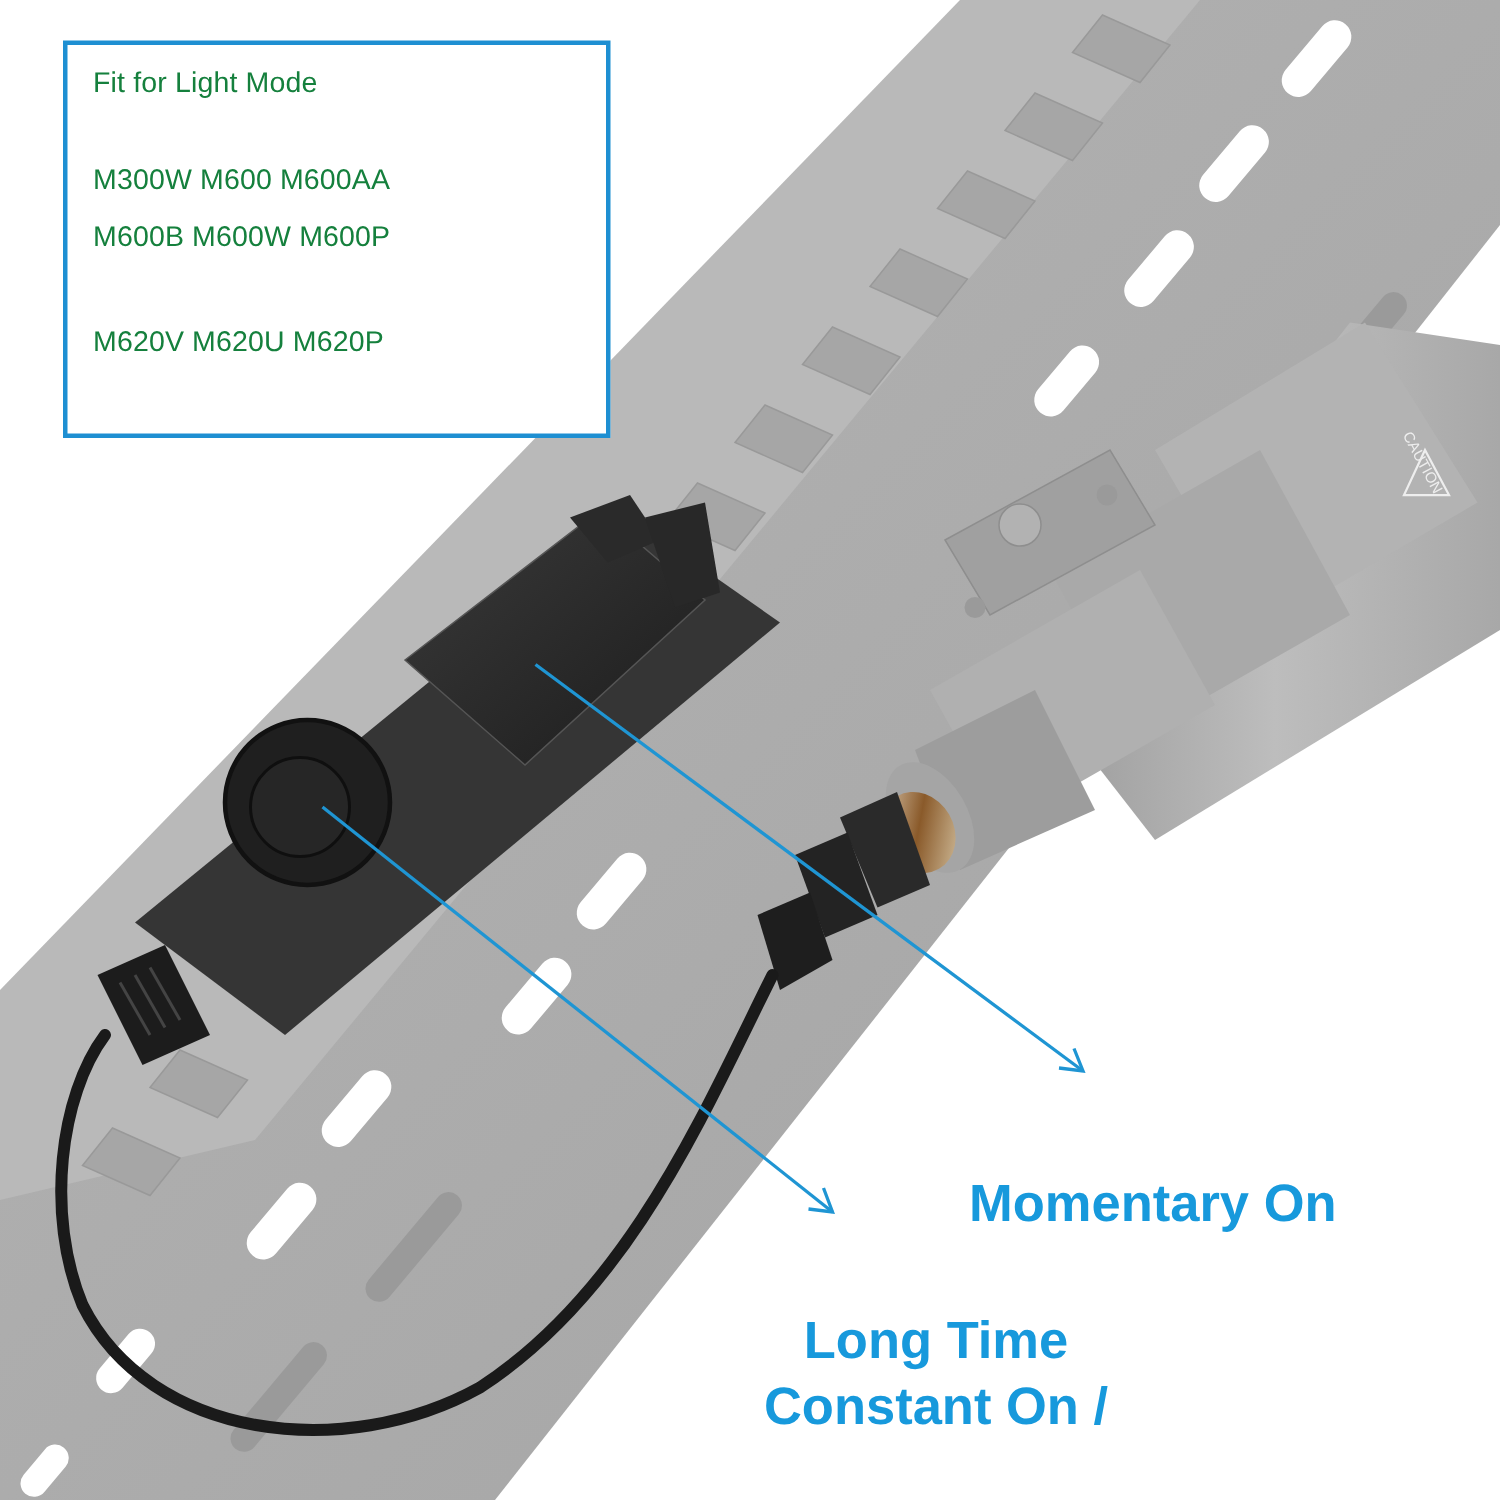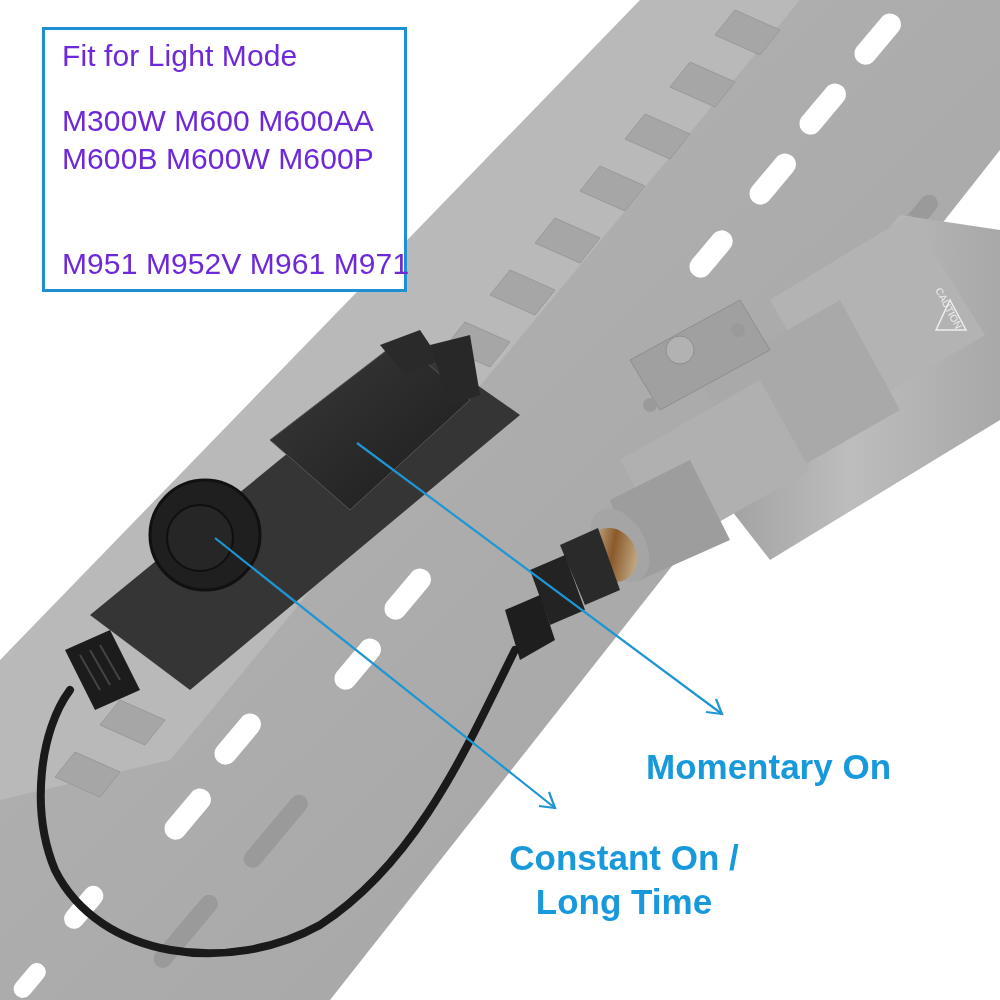--- a/index.html
+++ b/index.html
@@ -4,26 +4,26 @@
 <style>
   html, body { margin: 0; padding: 0; background: #ffffff; }
   body { width: 1000px; height: 1000px; position: relative; overflow: hidden;
          font-family: "Liberation Sans", sans-serif; }
   #scene { position: absolute; left: 0; top: 0; width: 1000px; height: 1000px; }
   .compat-box {
     position: absolute; left: 42px; top: 27px; width: 359px; height: 259px;
     border: 3px solid #1e8fd2; background: #ffffff; box-sizing: content-box;
   }
   .compat-line {
-    position: absolute; left: 17px; font-size: 30px; line-height: 29px;
-    color: #6d28d9; white-space: nowrap; letter-spacing: 0.1px;
+    position: absolute; left: 17px; font-size: 19px; line-height: 29px;
+    color: #15803d; white-space: nowrap; letter-spacing: 0.1px;
   }
   .callout {
     position: absolute; color: #1799dc; font-weight: bold; white-space: nowrap;
-    font-size: 35px; line-height: 44px; text-align: center;
+    font-size: 35px; line-height: 44px; text-align: center; margin-top: 36px;
   }
 </style>
 </head>
 <body>
 
 <svg id="scene" viewBox="0 0 1000 1000" xmlns="http://www.w3.org/2000/svg">
   <defs>
     <linearGradient id="railGrad" x1="0" y1="0" x2="1" y2="1">
       <stop offset="0" stop-color="#b5b5b5"></stop>
       <stop offset="1" stop-color="#a3a3a3"></stop>
@@ -127,20 +127,20 @@
     <polyline points="706,712 722,714 716,699"></polyline>
     <line x1="215" y1="538" x2="555" y2="808"></line>
     <polyline points="539,806 555,808 549,792"></polyline>
   </g>
 </svg>
 
 <div class="compat-box">
   <div class="compat-line" style="top:11px">Fit for Light Mode</div>
   <div class="compat-line" style="top:76px">M300W M600 M600AA</div>
   <div class="compat-line" style="top:114px">M600B M600W M600P</div>
-  <div class="compat-line" style="top:219px">M951 M952V M961 M971</div>
+  <div class="compat-line" style="top:184px">M620V M620U M620P</div>
 </div>
 
 <div class="callout" style="left:646px; top:745px;">Momentary On</div>
 <div class="callout" style="left:488px; top:836px; width:272px;">
+  <div>Long Time</div>
   <div>Constant On /</div>
-  <div>Long Time</div>
 </div>
 
 </body></html>

